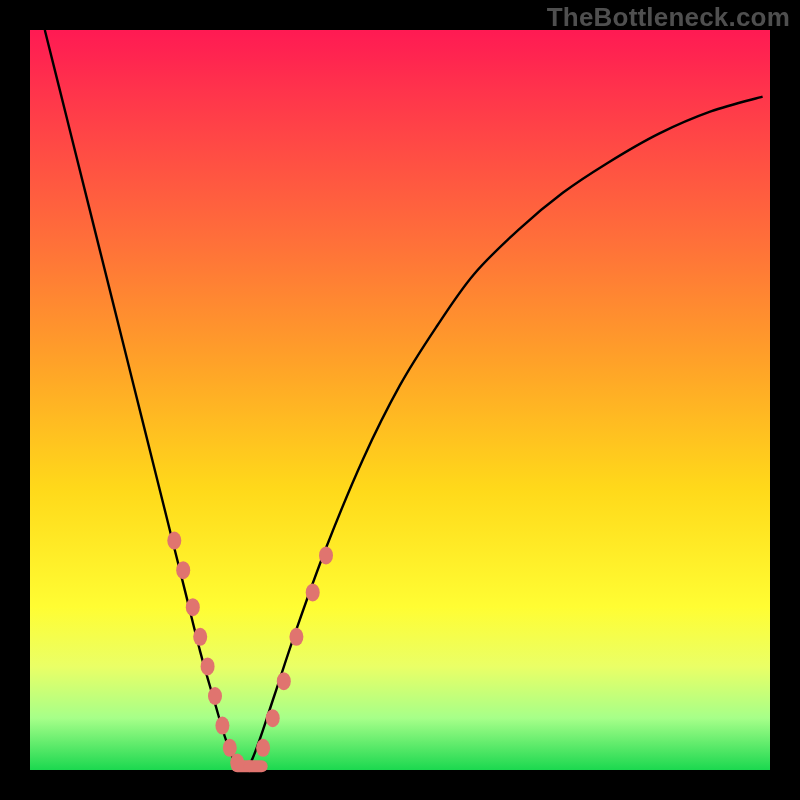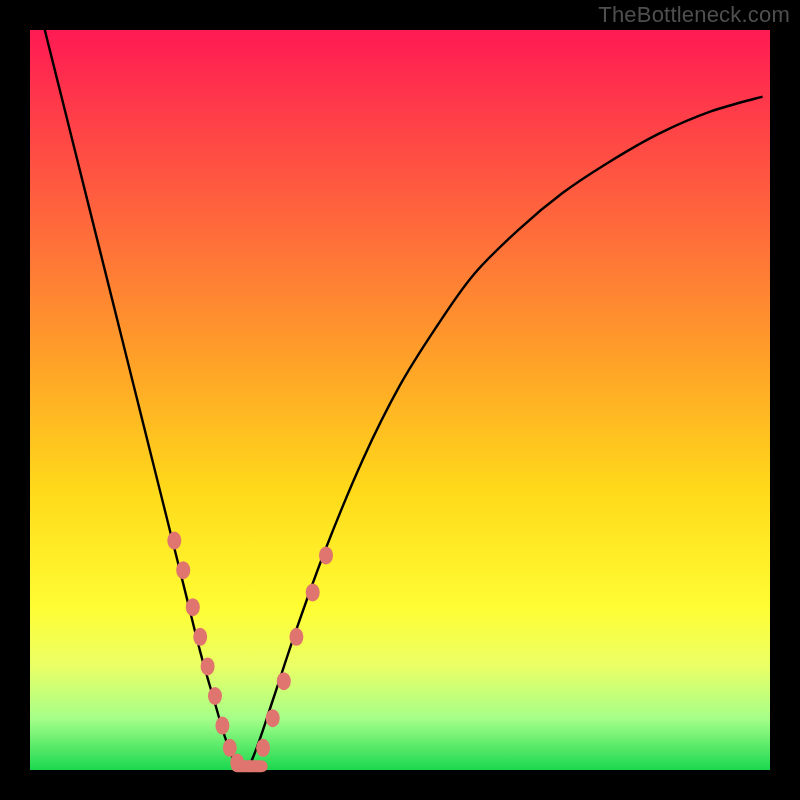--- a/index.html
+++ b/index.html
@@ -34,22 +34,22 @@
       #eaff66 86%,
       #a6ff89 93%,
       #1bd84f 100%
     );
   }
   .watermark {
     position: absolute;
     top: 2px;
     right: 10px;
     color: #4f4f4f;
-    font-size: 22px;
-    font-weight: 400;
+    font-size: 26px;
+    font-weight: 700;
     letter-spacing: 0.2px;
     user-select: none;
   }
   svg.curves {
     position: absolute;
     left: 0;
     top: 0;
     width: 740px;
     height: 740px;
     overflow: visible;

